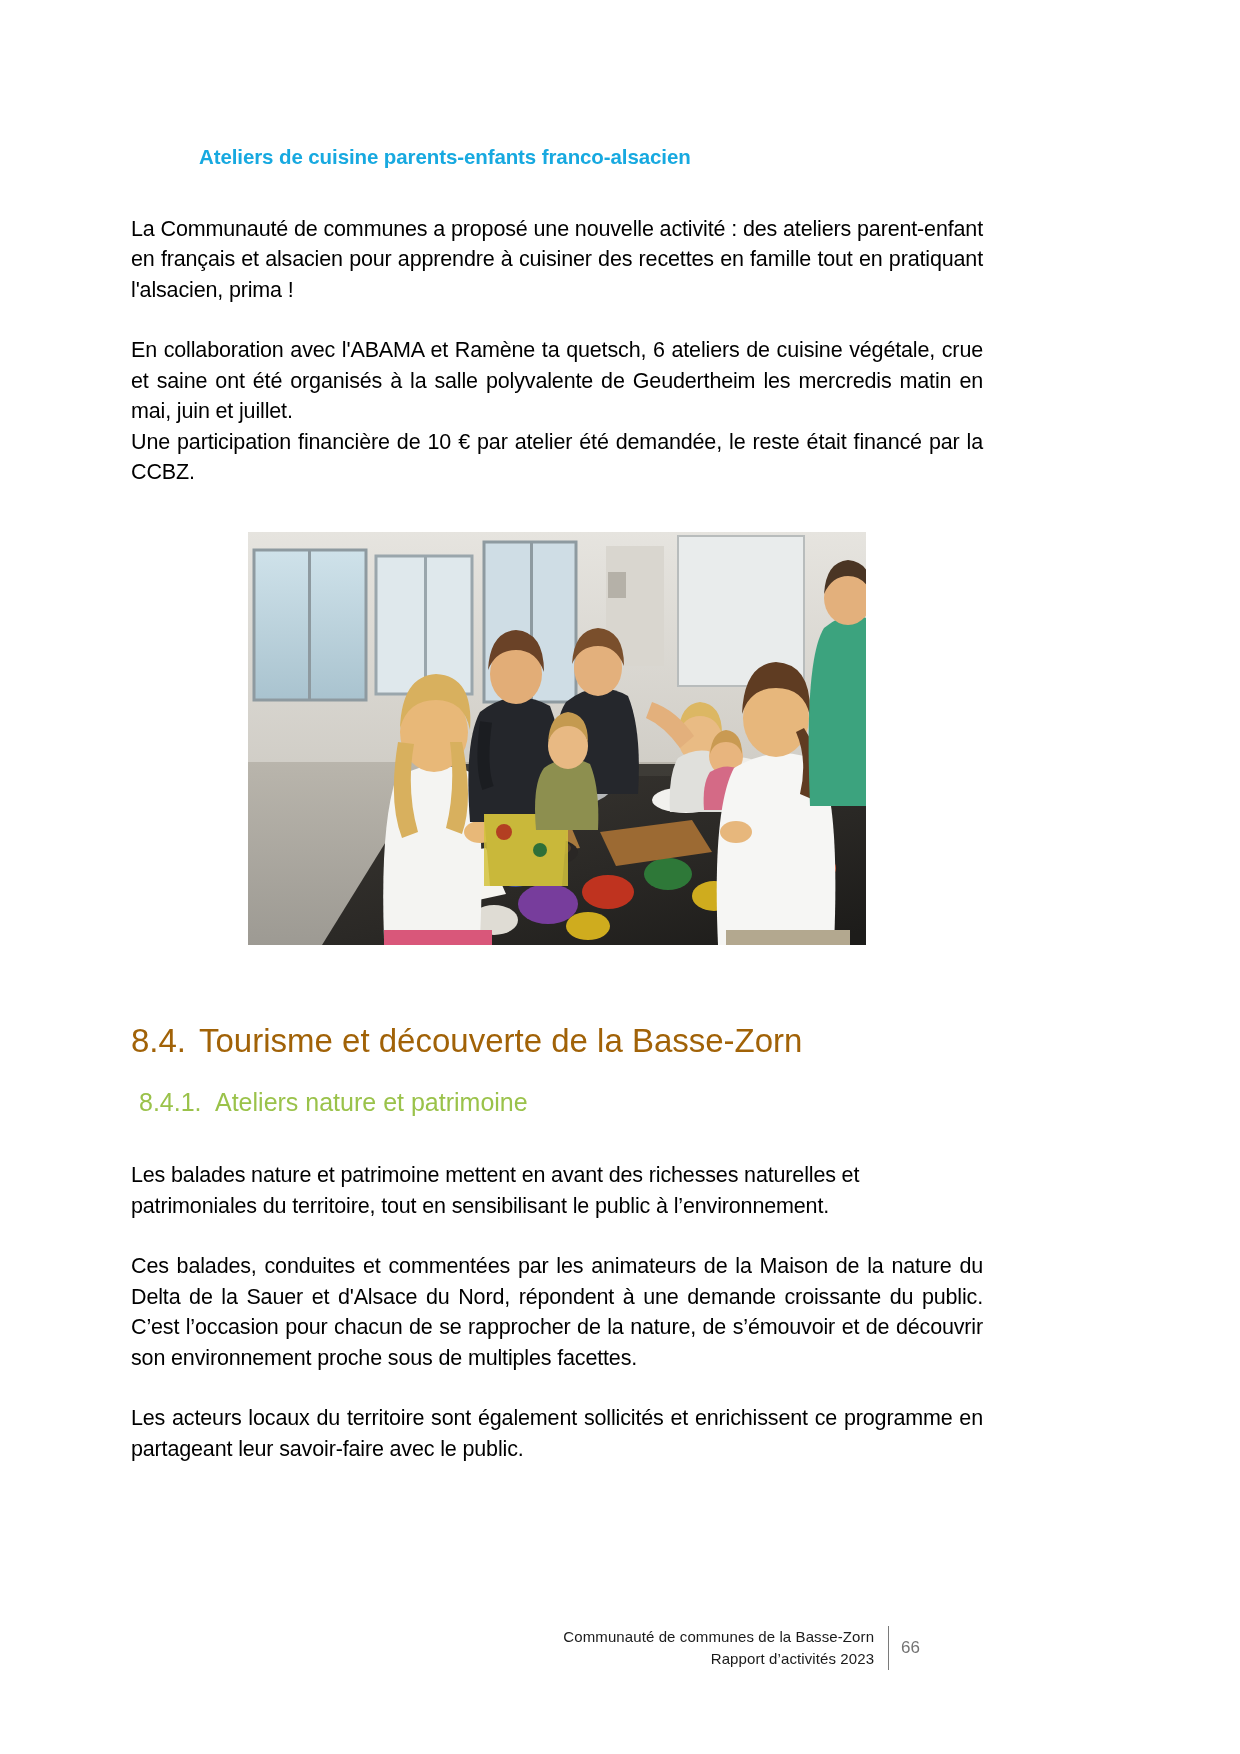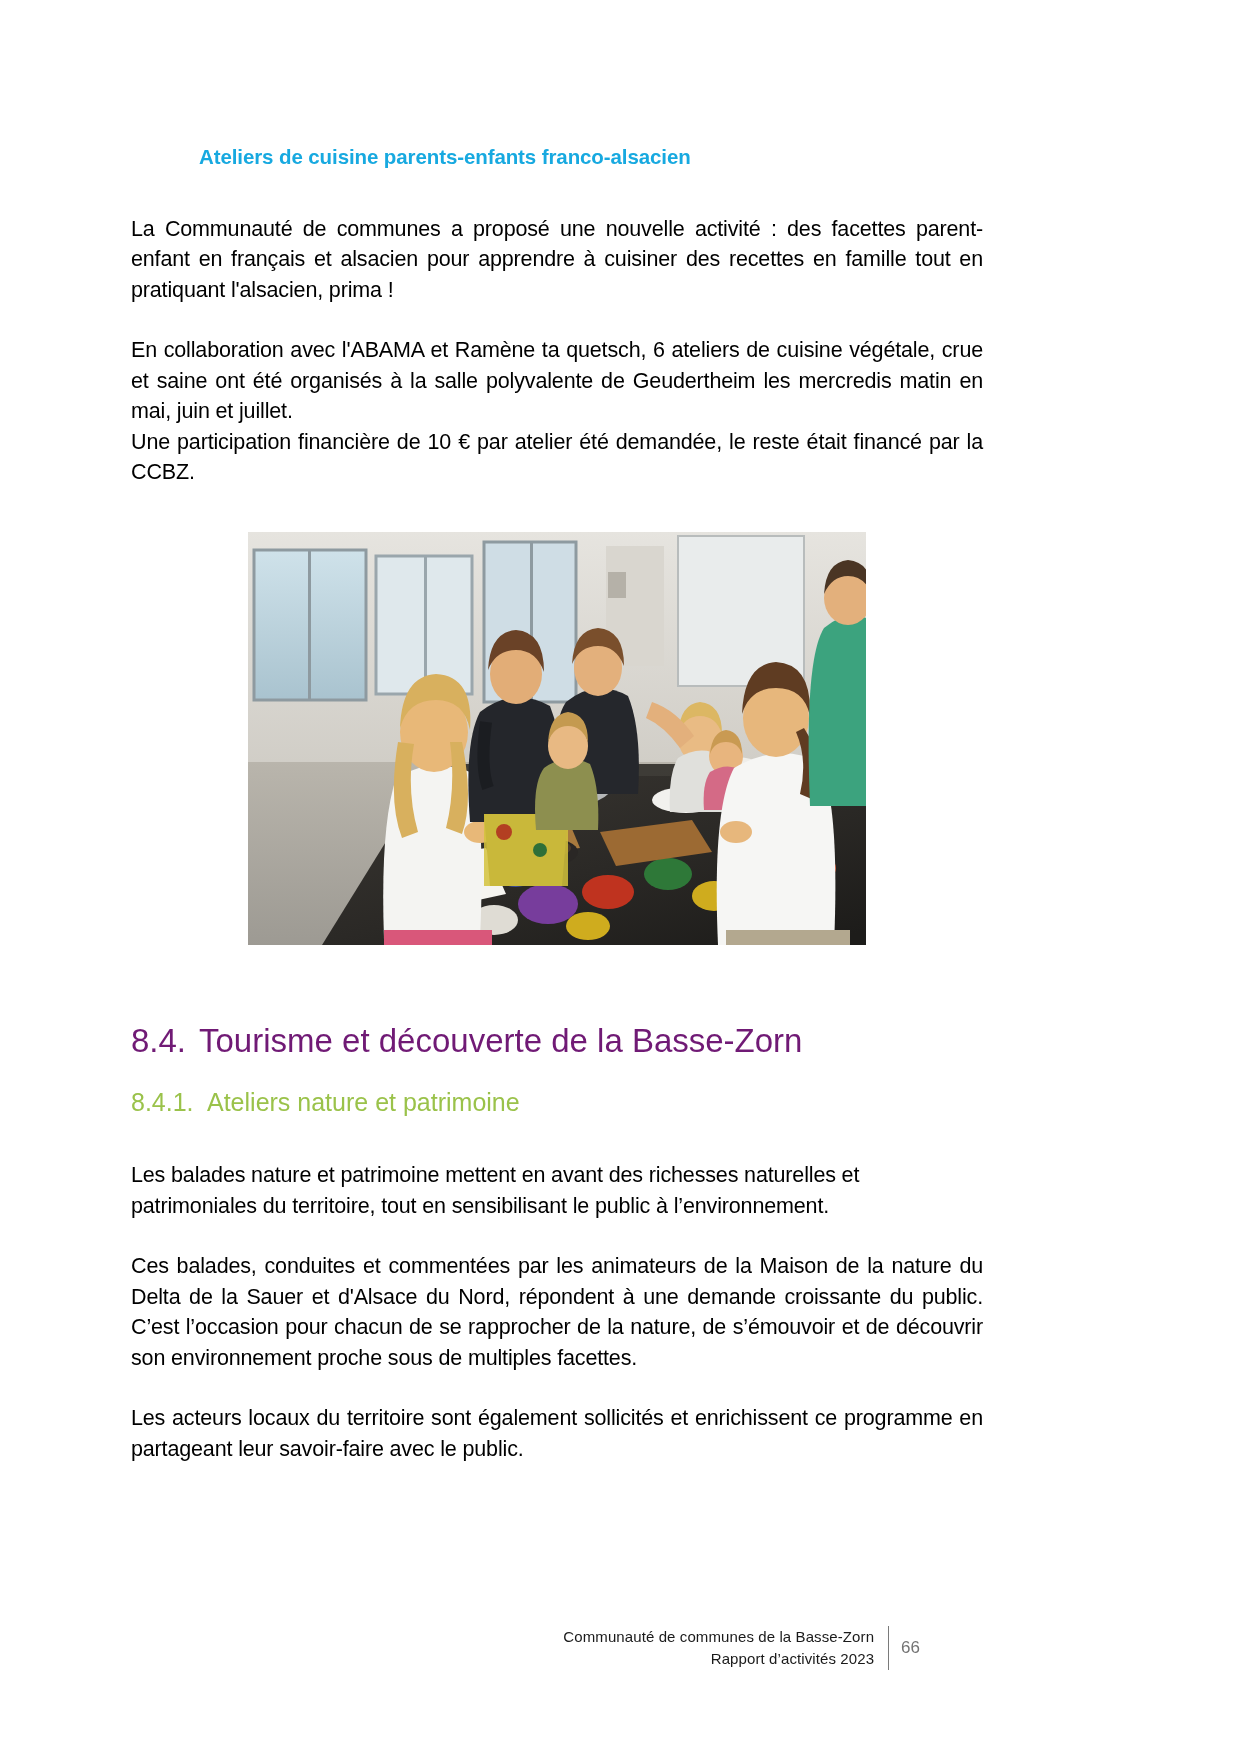--- a/index.html
+++ b/index.html
@@ -35,38 +35,38 @@
     color: #17a9e0;
     font-weight: bold;
     font-size: 20.5px;
     letter-spacing: -0.1px;
     margin: 0;
     padding-left: 68px;
     line-height: 1.2;
   }
 
   .h2 {
-    color: #701a75;
+    color: #a16207;
     font-size: 33px;
     font-weight: normal;
     margin: 0;
     line-height: 1.25;
     white-space: nowrap;
   }
   .h2 .num { display: inline-block; min-width: 68px; }
 
   .h3 {
     color: #9ac24a;
     font-size: 25px;
     font-weight: normal;
     margin: 0;
     line-height: 1.25;
     white-space: nowrap;
   }
-  .h3 .num { display: inline-block; min-width: 76px; }
+  .h3 .num { display: inline-block; min-width: 76px; margin-left: 8px; }
 
   
   p.body {
     font-size: 21.5px;
     line-height: 1.42;
     margin: 0;
     text-align: justify;
     letter-spacing: -0.15px;
   }
   p.body.left { text-align: left; }
@@ -121,21 +121,21 @@
 <div class="page">
 
   <div class="content">
 
     <div style="height:145px"></div>
 
     <h3 class="subsection-title">Ateliers de cuisine parents-enfants franco-alsacien</h3>
 
     <div style="height:44px"></div>
 
-    <p class="body">La Communauté de communes a proposé une nouvelle activité : des facettes parent-enfant en français et alsacien pour apprendre à cuisiner des recettes en famille tout en pratiquant l'alsacien, prima !</p>
+    <p class="body">La Communauté de communes a proposé une nouvelle activité : des ateliers parent-enfant en français et alsacien pour apprendre à cuisiner des recettes en famille tout en pratiquant l'alsacien, prima !</p>
 
     <div class="spacer-30"></div>
 
     <p class="body">En collaboration avec l'ABAMA et Ramène ta quetsch, 6 ateliers de cuisine végétale, crue et saine ont été organisés à la salle polyvalente de Geudertheim les mercredis matin en mai, juin et juillet.</p>
 
     <p class="body">Une participation financière de 10 € par atelier été demandée, le reste était financé par la CCBZ.</p>
 
     <div style="height:44px"></div>
 
     <div class="photo-wrap">

